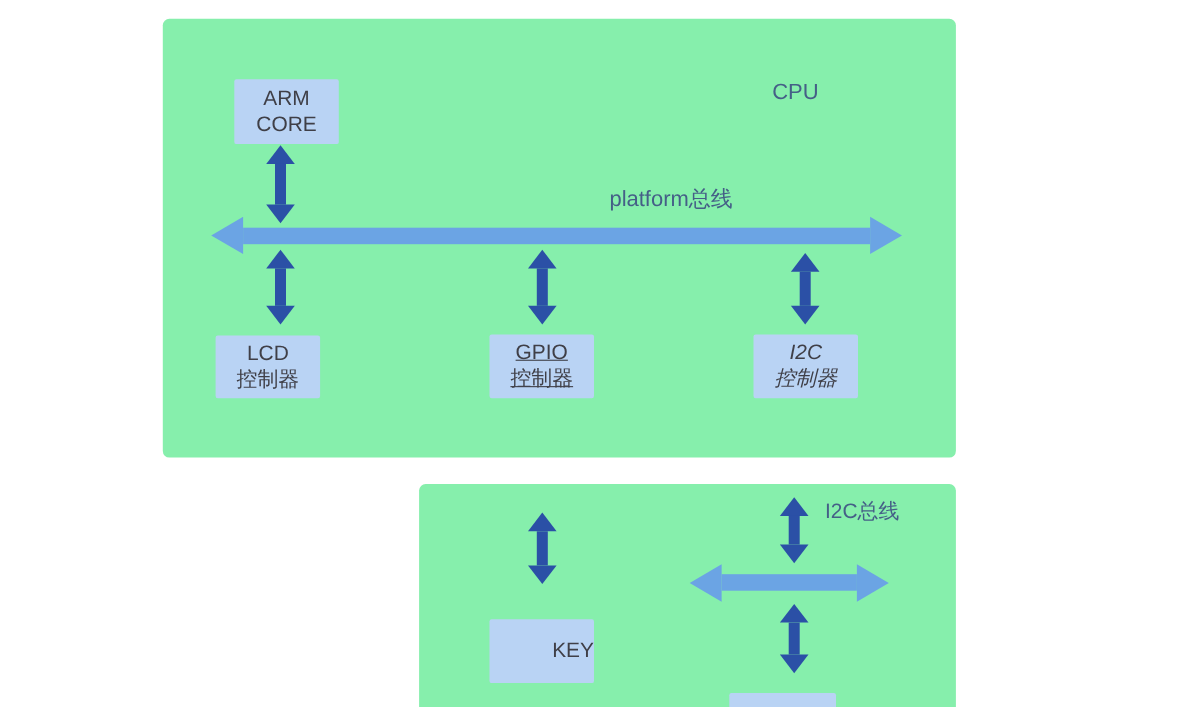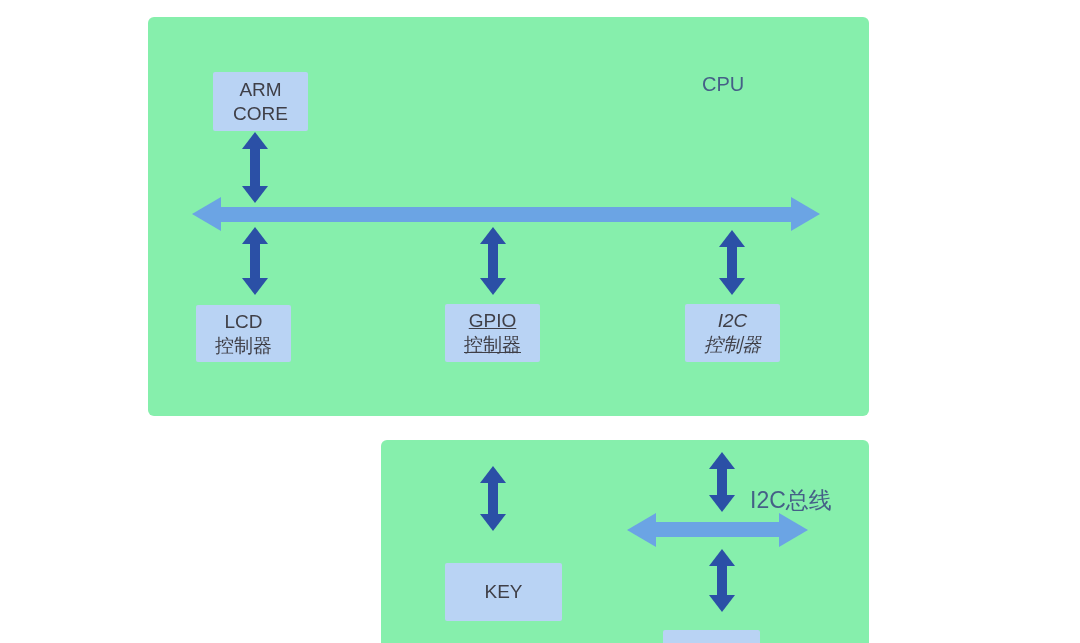--- a/index.html
+++ b/index.html
@@ -46,20 +46,21 @@
     <span>ARM</span>
     <span>CORE</span>
   </div>
 
   <div class="varrow dark" style="left:242px;top:132px;height:71px;">
     <i class="v-head up"></i>
       <i class="v-shaft"></i>
       <i class="v-head down"></i>
   </div>
 
+  <span class="label" style="left:554px;top:167px;">platform总线</span>
 
   <div class="harrow light" style="left:192px;top:197px;width:628px;height:34px;">
     <i class="h-head left"></i>
       <i class="h-shaft"></i>
       <i class="h-head right"></i>
   </div>
 
   <div class="varrow dark" style="left:242px;top:227px;height:68px;">
     <i class="v-head up"></i>
       <i class="v-shaft"></i>
@@ -94,31 +95,31 @@
   </div>
 
   <section class="panel" id="peripheral-panel"></section>
 
   <div class="varrow dark" style="left:480px;top:466px;height:65px;">
     <i class="v-head up"></i>
       <i class="v-shaft"></i>
       <i class="v-head down"></i>
   </div>
 
-  <div class="box" style="left:445px;top:563px;width:117px;height:58px;">
+  <div class="box" style="left:445px;top:563px;width:95px;height:58px;align-items:flex-end;">
     <span>KEY</span>
   </div>
 
   <div class="varrow dark" style="left:709px;top:452px;height:60px;">
     <i class="v-head up"></i>
       <i class="v-shaft"></i>
       <i class="v-head down"></i>
   </div>
 
-  <span class="label" style="left:750px;top:485px;font-size:23px;">I2C总线</span>
+  <span class="label" style="left:750px;top:452px;font-size:19px;">I2C总线</span>
 
   <div class="harrow light" style="left:627px;top:512px;width:181px;height:35px;">
     <i class="h-head left"></i>
       <i class="h-shaft"></i>
       <i class="h-head right"></i>
   </div>
 
   <div class="varrow dark" style="left:709px;top:549px;height:63px;">
     <i class="v-head up"></i>
       <i class="v-shaft"></i>

